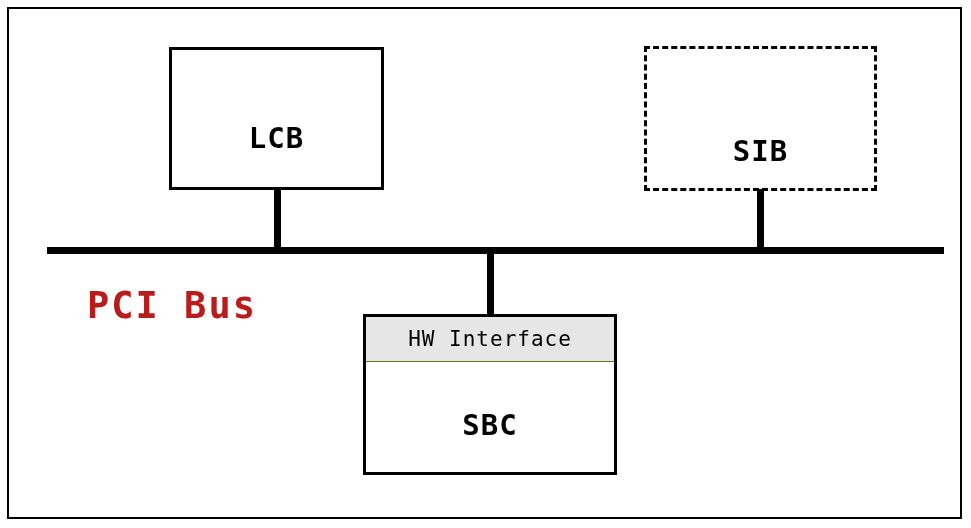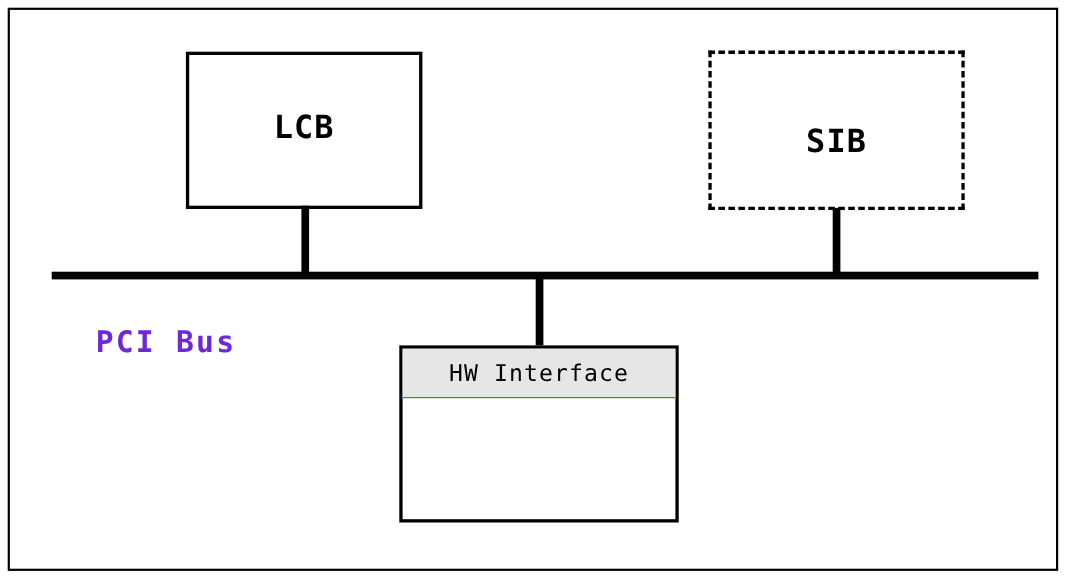--- a/index.html
+++ b/index.html
@@ -39,20 +39,21 @@
   .node-label {
     position: absolute;
     left: 0;
     right: 0;
     text-align: center;
     font-weight: bold;
     font-size: 29px;
     letter-spacing: 1px;
     color: #000000;
     white-space: nowrap;
+    margin-top: 23px;
   }
   
   #lcb-box {
     left: 160px;
     top: 38px;
     width: 215px;
     height: 143px;
   }
   #lcb-box .node-label { top: 48px; }
   
@@ -97,26 +98,25 @@
     left: 38px;
     top: 238px;
     width: 897px;
     height: 7px;
     background: #000000;
   }
   #bus-label {
     position: absolute;
     left: 78px;
     top: 275px;
-    font-size: 27px;
+    font-size: 37px;
     font-weight: bold;
     letter-spacing: 2px;
-    color: #6d28d9;
+    color: #b91c1c;
     white-space: nowrap;
-    margin-top: 12px;
   }
   .connector {
     position: absolute;
     width: 7px;
     background: #000000;
   }
   #lcb-connector {
     left: 265px;
     top: 178px;
     height: 64px;
@@ -150,16 +150,17 @@
     <div id="bus-label">PCI Bus</div>
 
     <div class="connector" id="lcb-connector"></div>
     <div class="connector" id="sib-connector"></div>
     <div class="connector" id="sbc-connector"></div>
 
     <div class="node-box" id="sbc-box">
       <div id="sbc-header">
         <span id="sbc-header-label">HW Interface</span>
       </div>
+      <div class="node-label">SBC</div>
     </div>
 
   </div>
 </div>
 
 </body></html>

